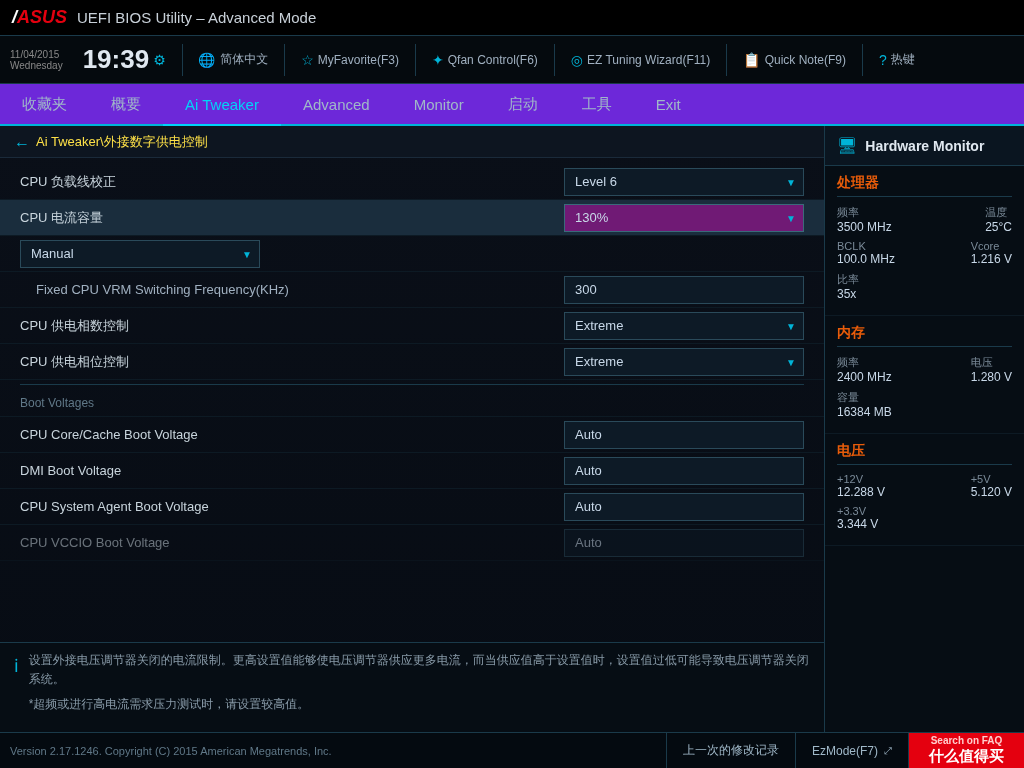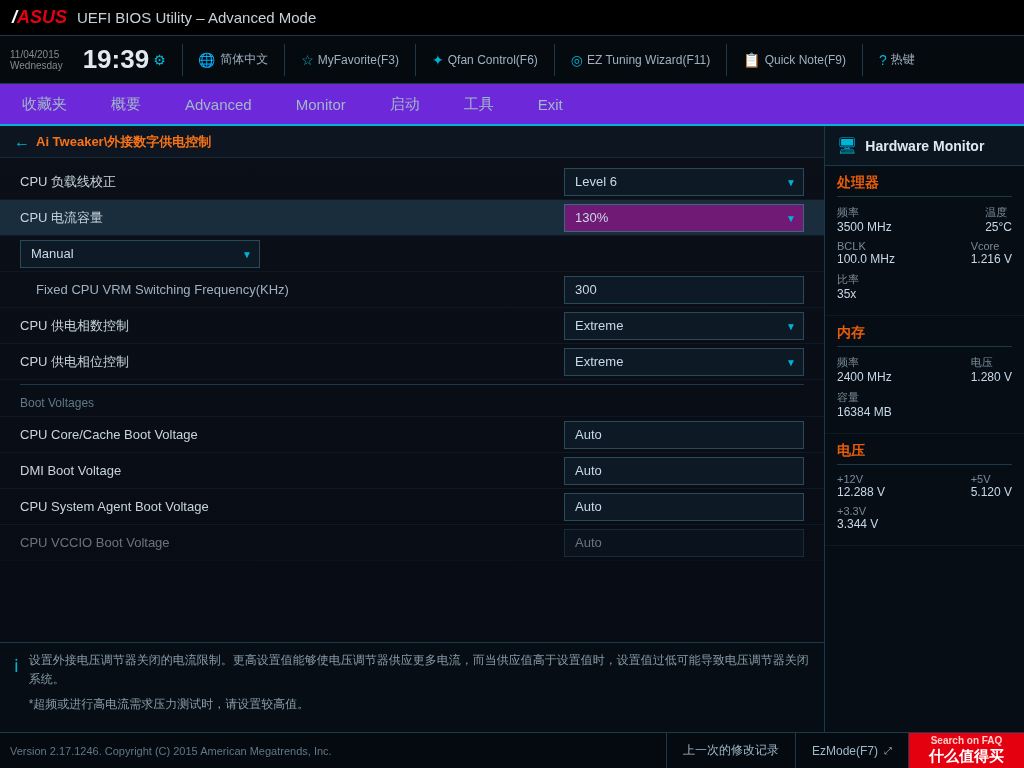--- a/index.html
+++ b/index.html
@@ -113,21 +113,21 @@
       height: 32px;
       display: flex;
       align-items: center;
       padding: 0 14px;
       gap: 6px;
       background: #0d1520;
       border-bottom: 1px solid #1a2a3a;
       font-size: 13px;
     }
     .breadcrumb-arrow { color: #00b4d8; font-size: 16px; cursor: pointer; }
-    .breadcrumb-text { color: #f97316; font-weight: bold; }
+    .breadcrumb-text { color: #fde047; }
 
     
     .settings-list {
       padding: 6px 0;
     }
     .setting-row {
       display: flex;
       align-items: center;
       height: 36px;
       padding: 0 20px;
@@ -364,20 +364,23 @@
   </div>
 </div>
 
 <div class="nav-bar">
   <div class="nav-tab">
     <span>收藏夹</span>
   </div>
   <div class="nav-tab">
     <span>概要</span>
   </div>
+  <div class="nav-tab active">
+    <span>Ai Tweaker</span>
+  </div>
   <div class="nav-tab">
     <span>Advanced</span>
   </div>
   <div class="nav-tab">
     <span>Monitor</span>
   </div>
   <div class="nav-tab">
     <span>启动</span>
   </div>
   <div class="nav-tab">

